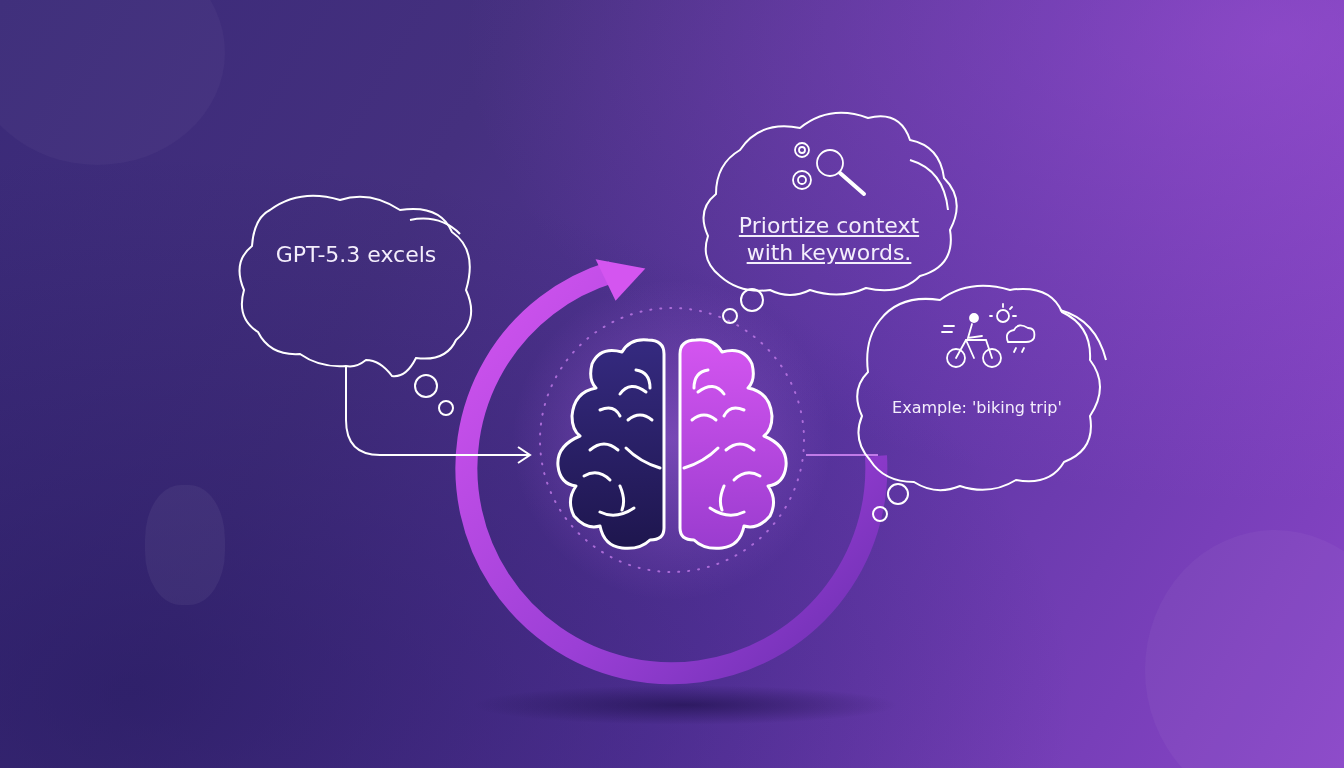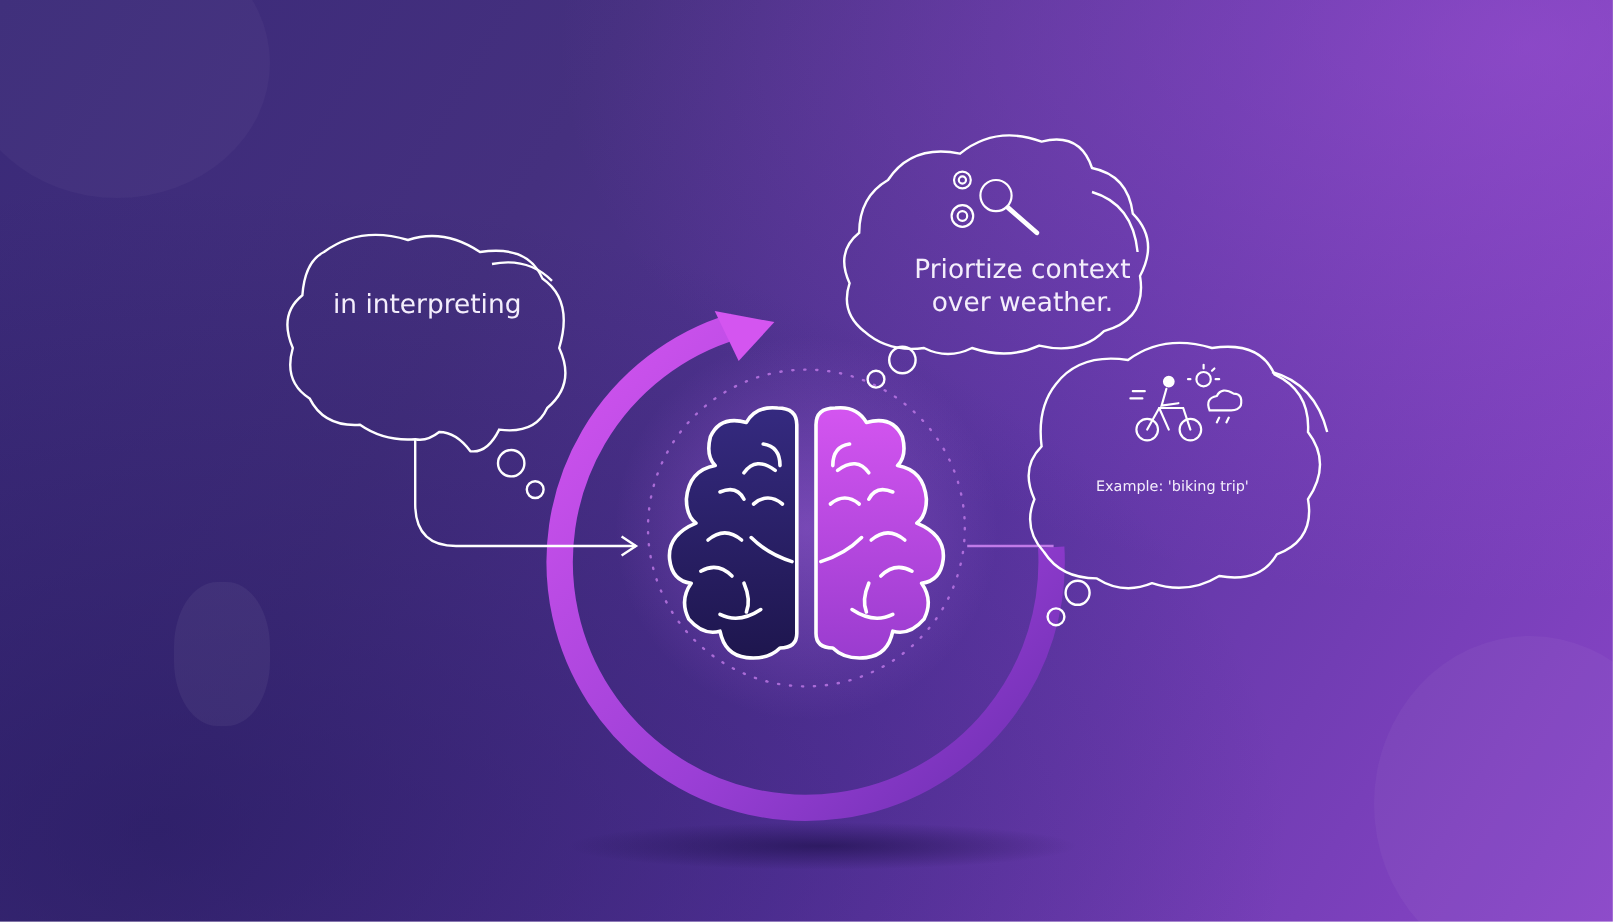--- a/index.html
+++ b/index.html
@@ -143,23 +143,23 @@
     <line x1="1013" y1="316" x2="1016" y2="316"></line>
     <line x1="992" y1="316" x2="990" y2="316"></line>
     <line x1="1010" y1="309" x2="1012" y2="307"></line>
     <path d="M 1008 342 Q 1004 332 1014 330 Q 1018 322 1028 328 Q 1036 328 1034 338 Q 1032 342 1026 342 Z"></path>
     <line x1="1016" y1="348" x2="1014" y2="352"></line>
     <line x1="1024" y1="348" x2="1022" y2="352"></line>
   </g>
 </svg>
 
 <div class="bubble-text" style="left:248px; top:242px; width:216px;">
-  <div>in interpreting</div>
+  <div>GPT-5.3 excels</div>
 </div>
 
-<div class="bubble-text" style="left:735px; top:213px; width:234px;">
+<div class="bubble-text" style="left:712px; top:213px; width:234px;text-decoration:underline;">
   <div>Priortize context</div>
-  <div>over weather.</div>
+  <div>with keywords.</div>
 </div>
 
-<div class="bubble-text" style="left:858px; top:398px; width:238px; font-size:12px;">
+<div class="bubble-text" style="left:858px; top:398px; width:238px; font-size:16px;">
   <div>Example: 'biking trip'</div>
 </div>
 
 </body></html>

